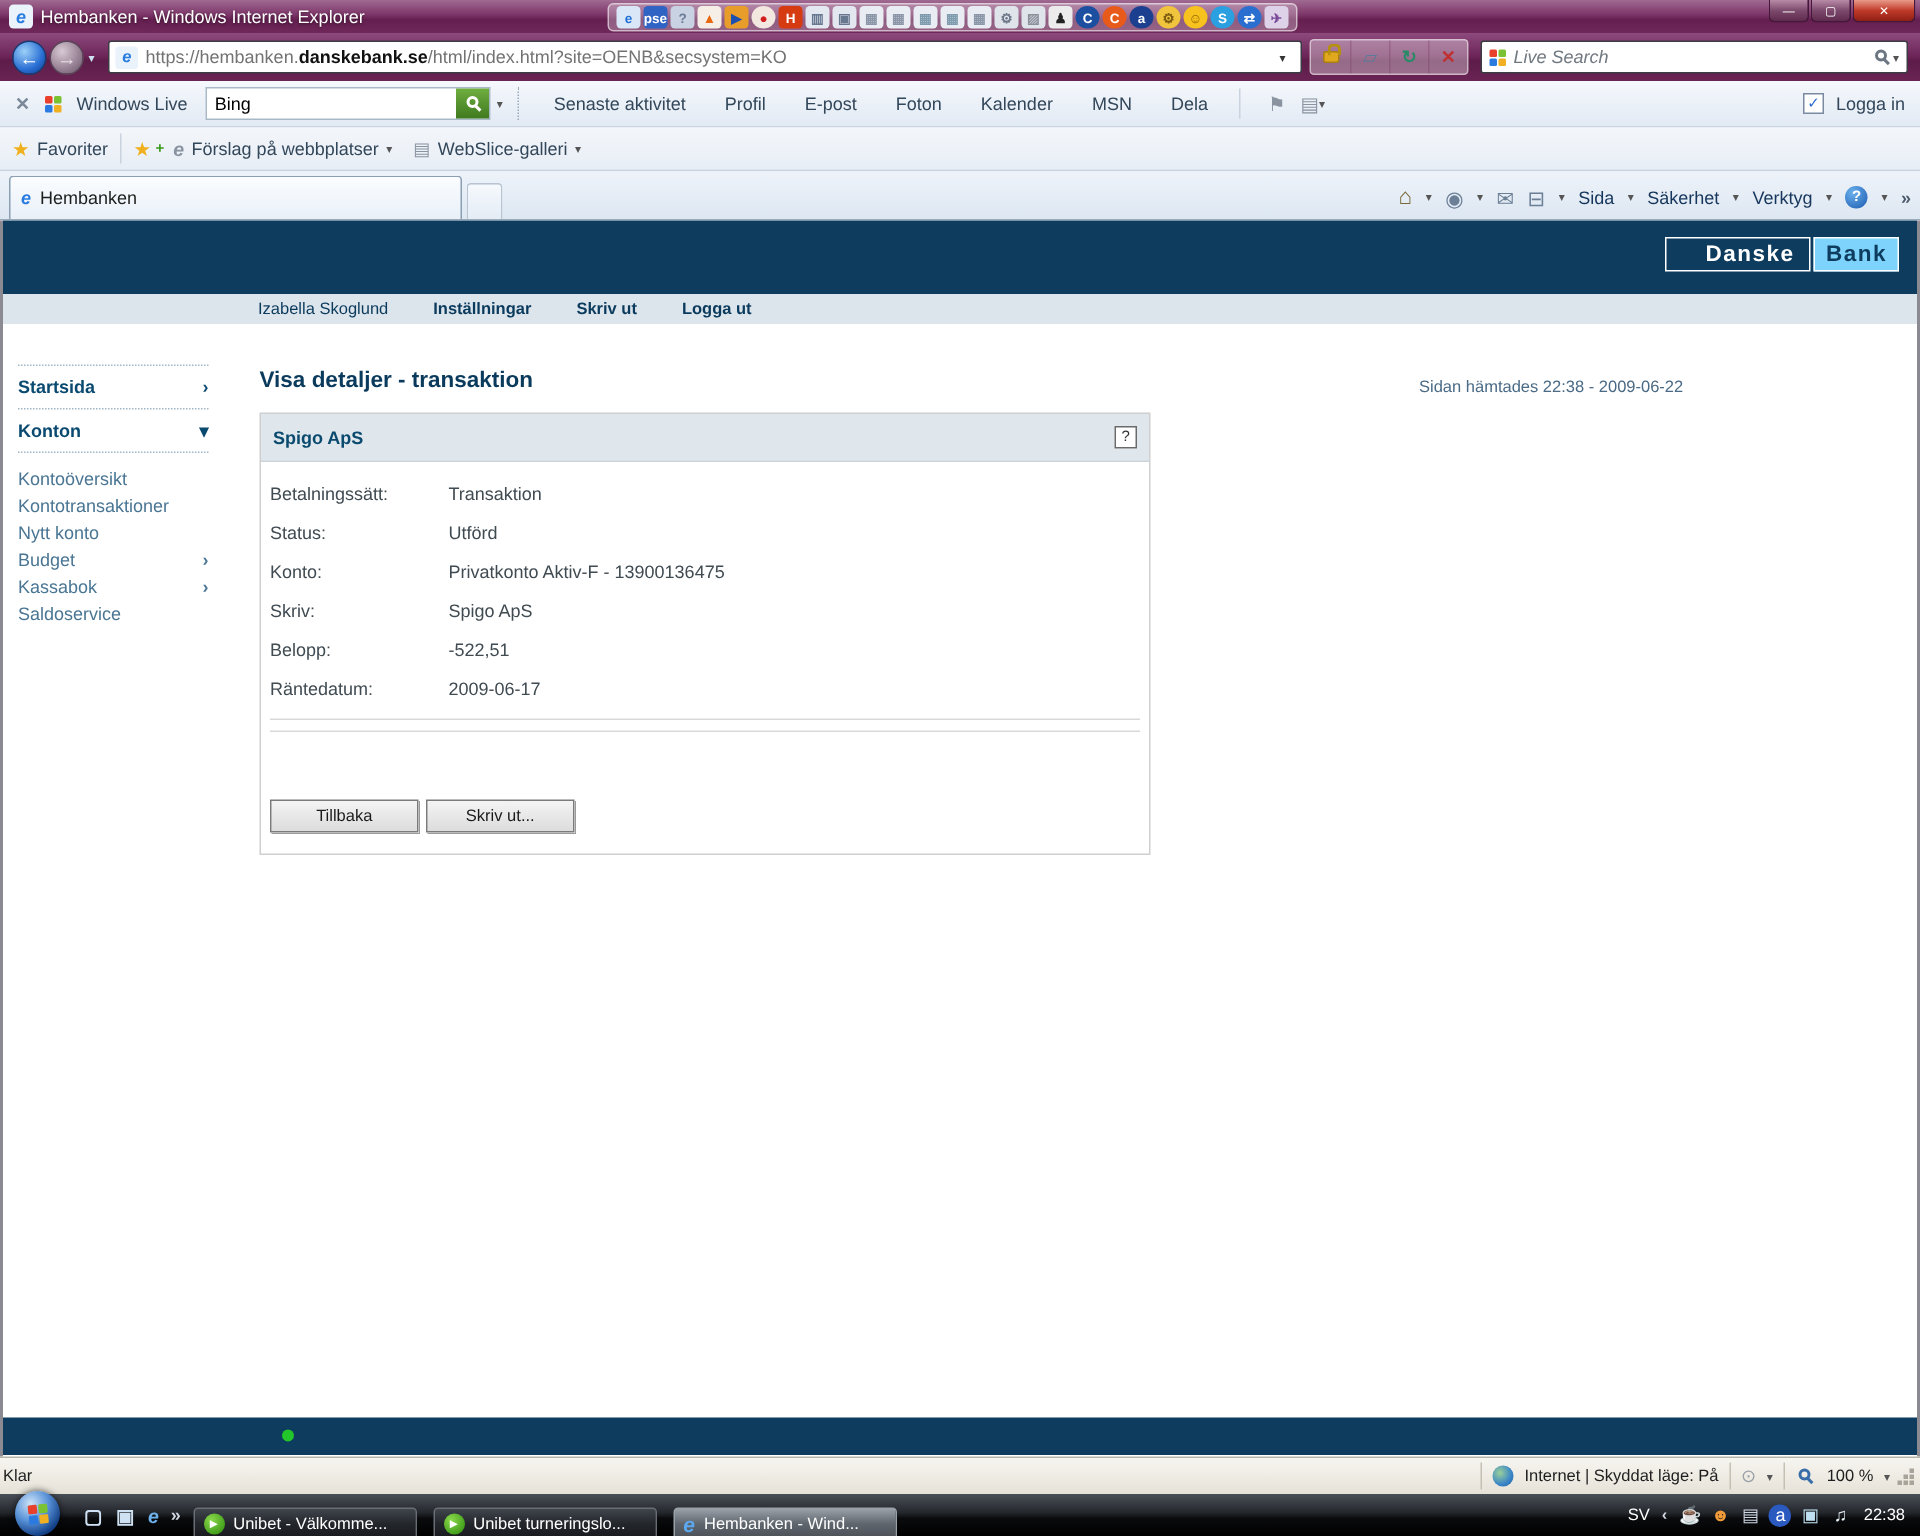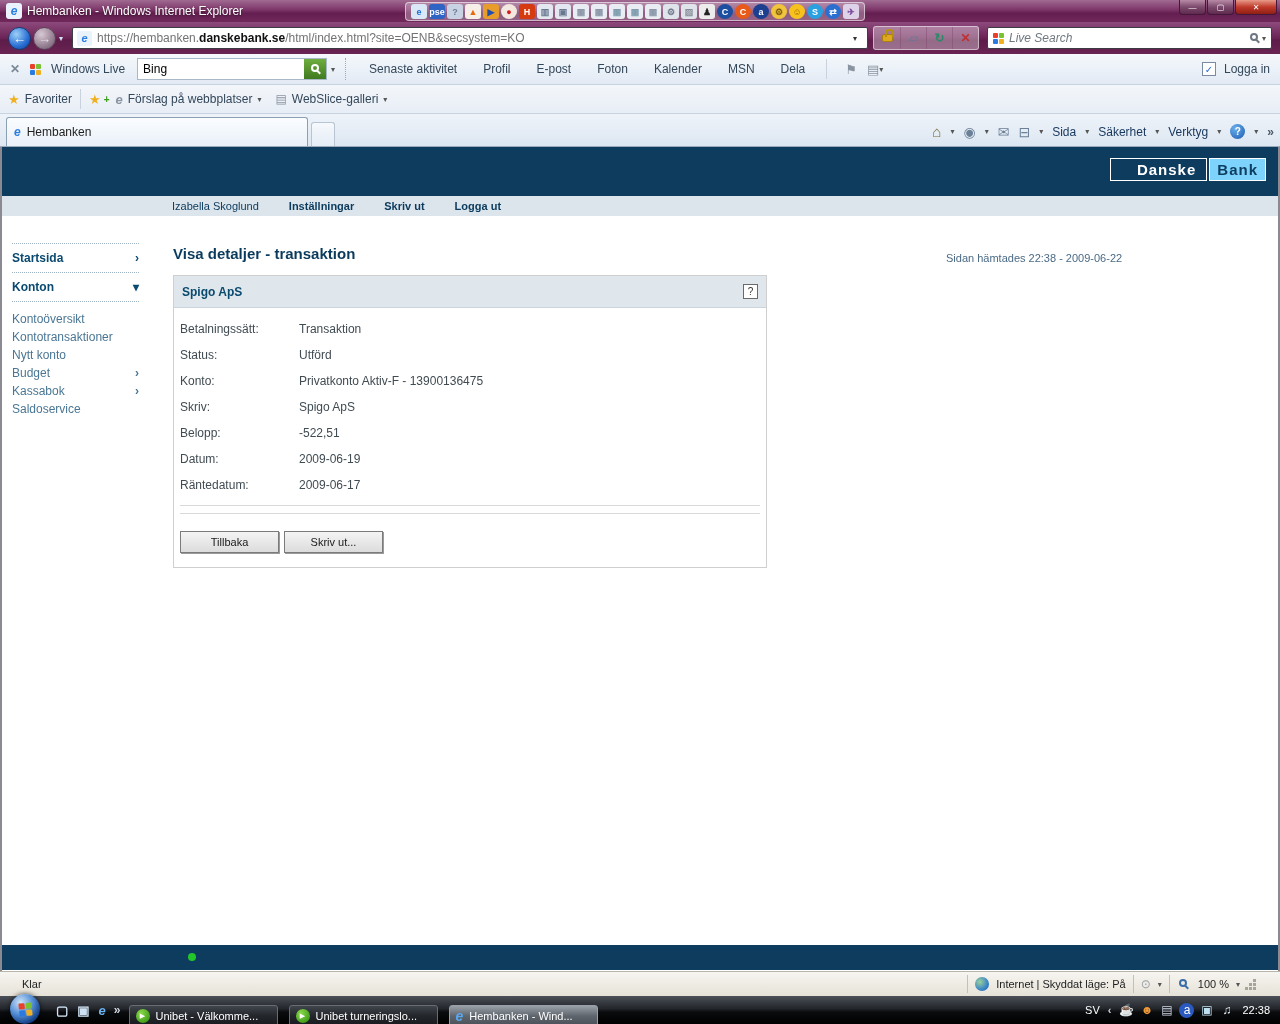--- a/index.html
+++ b/index.html
@@ -97,26 +97,26 @@
   #timestamp{position:absolute;left:944px;top:105px;font-size:11px;color:#4a6a85;}
   #panel{position:absolute;left:171px;top:128px;width:594px;border:1px solid #cfcfcf;background:#fff;}
   #panel-head{height:32px;background:#dfe6ec;border-bottom:1px solid #cdd5dc;display:flex;align-items:center;justify-content:space-between;padding:0 8px;}
   #panel-title{font-size:12px;font-weight:bold;color:#0a4a6e;}
   #help-btn{width:15px;height:15px;border:1px solid #6a6a6a;background:#fff;color:#333;font-size:10px;display:flex;align-items:center;justify-content:center;}
   #panel-body{padding:8px 6px 0 6px;font-size:12px;color:#404b52;}
   .frow{height:26px;display:flex;align-items:center;}
   .flabel{width:119px;display:inline-block;}
   .hline{border-top:1px solid #d9d9d9;margin:7px 0;}
   #btnrow{padding:10px 0 14px 0;display:flex;gap:5px;}
-  .gbtn{width:99px;height:22px;background:linear-gradient(#f4f4f4,#dcdcdc);border:1px solid #7b7b7b;box-shadow:1px 1px 0 #9a9a9a;font-size:11px;color:#1a1a1a;display:flex;align-items:center;justify-content:center;}
+  .gbtn{width:99px;height:22px;background:linear-gradient(#f4f4f4,#dcdcdc);border:1px solid #7b7b7b;box-shadow:1px 1px 0 #9a9a9a;font-size:11px;color:#1a1a1a;display:flex;align-items:center;justify-content:center;margin-top:28px;}
   #pfooter{position:absolute;top:798px;left:0;right:0;height:25px;background:#0d3c5e;}
   #pfooter .dot{position:absolute;left:186px;top:8px;width:8px;height:8px;border-radius:50%;background:#22c52a;}
 
   
-  #statusbar{top:971px;height:25px;background:linear-gradient(#f7f5f0,#e6e2d8);border-top:1px solid #b8b4aa;display:flex;align-items:center;font-size:11px;color:#1e1e1e;padding:0 22px;}
+  #statusbar{top:971px;height:25px;background:linear-gradient(#f7f5f0,#e6e2d8);border-top:1px solid #b8b4aa;display:flex;align-items:center;font-size:11px;color:#1e1e1e;padding:0 2px;}
   #sb-right{margin-left:auto;display:flex;align-items:center;gap:7px;}
   .globe{width:14px;height:14px;border-radius:50%;background:radial-gradient(circle at 35% 35%,#9ad09a,#3a86c8 60%,#1a5a9a);display:inline-block;}
   .sb-sep{border-left:1px solid #c4c0b4;height:18px;}
   .sb-ic{color:#9aa0a8;font-size:12px;}
   .mag-blue{border-color:#3a6ea8;}
   .mag-blue::after{background:#3a6ea8;}
   .grip{width:3px;height:3px;background:#a8a49a;box-shadow:-4px 0 0 #a8a49a,0 -4px 0 #a8a49a,-4px -4px 0 #a8a49a,-8px 0 0 #a8a49a,0 -8px 0 #a8a49a;margin:8px 2px 0 6px;}
 
   
   #taskbar{top:996px;height:28px;background:linear-gradient(180deg,#4b5058,#23262b 45%,#0a0b0d 58%,#000);display:flex;align-items:center;color:#fff;}
@@ -368,24 +368,20 @@
           </div>
           <div class="frow">
             <span class="flabel">Skriv:</span>
             <span class="fvalue">Spigo ApS</span>
           </div>
           <div class="frow">
             <span class="flabel">Belopp:</span>
             <span class="fvalue">-522,51</span>
           </div>
           <div class="frow">
-            <span class="flabel">Datum:</span>
-            <span class="fvalue">2009-06-19</span>
-          </div>
-          <div class="frow">
             <span class="flabel">Räntedatum:</span>
             <span class="fvalue">2009-06-17</span>
           </div>
         </div>
       <div class="hline"></div>
       <div class="hline"></div>
       <div id="btnrow">
         <span class="gbtn">Tillbaka</span>
         <span class="gbtn">Skriv ut...</span>
       </div>

